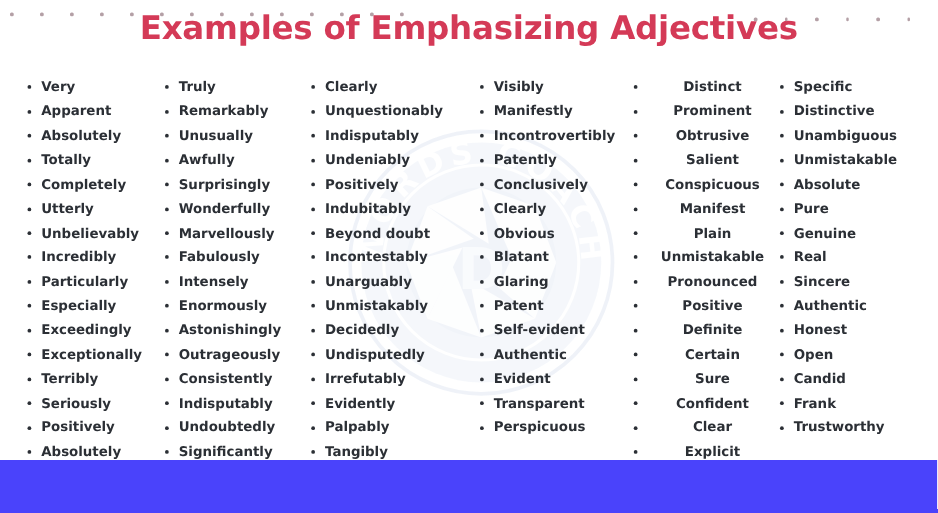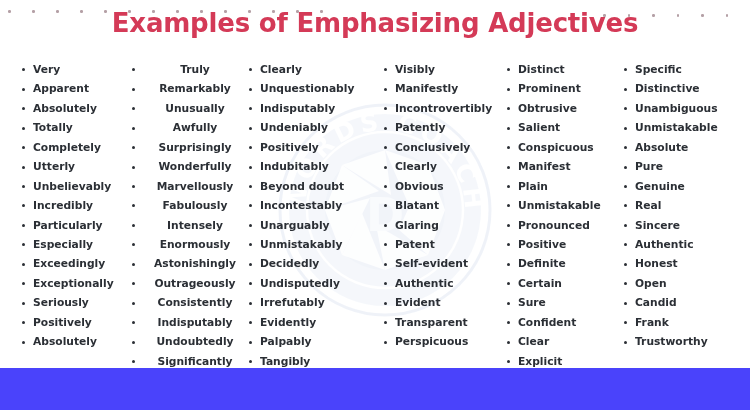--- a/index.html
+++ b/index.html
@@ -78,24 +78,24 @@
     top: 60px;
     width: 750px;
     height: 300px;
     display: flex;
   }
   .word-column {
     position: relative;
     flex: 0 0 auto;
   }
   .word-column:nth-child(1) { width: 110px; margin-left: 20px; }
-  .word-column:nth-child(2) { width: 117px; text-align: center; }
+  .word-column:nth-child(2) { width: 117px; }
   .word-column:nth-child(3) { width: 135px; }
   .word-column:nth-child(4) { width: 123px; }
-  .word-column:nth-child(5) { width: 117px; }
+  .word-column:nth-child(5) { width: 117px; text-align: center; }
   .word-column:nth-child(6) { width: 120px; }
 
   .word-item {
     position: relative;
     height: 19.45px;
     line-height: 19.45px;
     padding-left: 13px;
     font-size: 10.7px;
     font-weight: bold;
     color: #2b2f35;
@@ -194,20 +194,21 @@
         <div class="word-item"><span class="bullet"></span><span>Absolutely</span></div>
         <div class="word-item"><span class="bullet"></span><span>Totally</span></div>
         <div class="word-item"><span class="bullet"></span><span>Completely</span></div>
         <div class="word-item"><span class="bullet"></span><span>Utterly</span></div>
         <div class="word-item"><span class="bullet"></span><span>Unbelievably</span></div>
         <div class="word-item"><span class="bullet"></span><span>Incredibly</span></div>
         <div class="word-item"><span class="bullet"></span><span>Particularly</span></div>
         <div class="word-item"><span class="bullet"></span><span>Especially</span></div>
         <div class="word-item"><span class="bullet"></span><span>Exceedingly</span></div>
         <div class="word-item"><span class="bullet"></span><span>Exceptionally</span></div>
+        <div class="word-item"><span class="bullet"></span><span>Terribly</span></div>
         <div class="word-item"><span class="bullet"></span><span>Seriously</span></div>
         <div class="word-item"><span class="bullet"></span><span>Positively</span></div>
         <div class="word-item"><span class="bullet"></span><span>Absolutely</span></div>
       </div>
       <div class="word-column">
         <div class="word-item"><span class="bullet"></span><span>Truly</span></div>
         <div class="word-item"><span class="bullet"></span><span>Remarkably</span></div>
         <div class="word-item"><span class="bullet"></span><span>Unusually</span></div>
         <div class="word-item"><span class="bullet"></span><span>Awfully</span></div>
         <div class="word-item"><span class="bullet"></span><span>Surprisingly</span></div>

